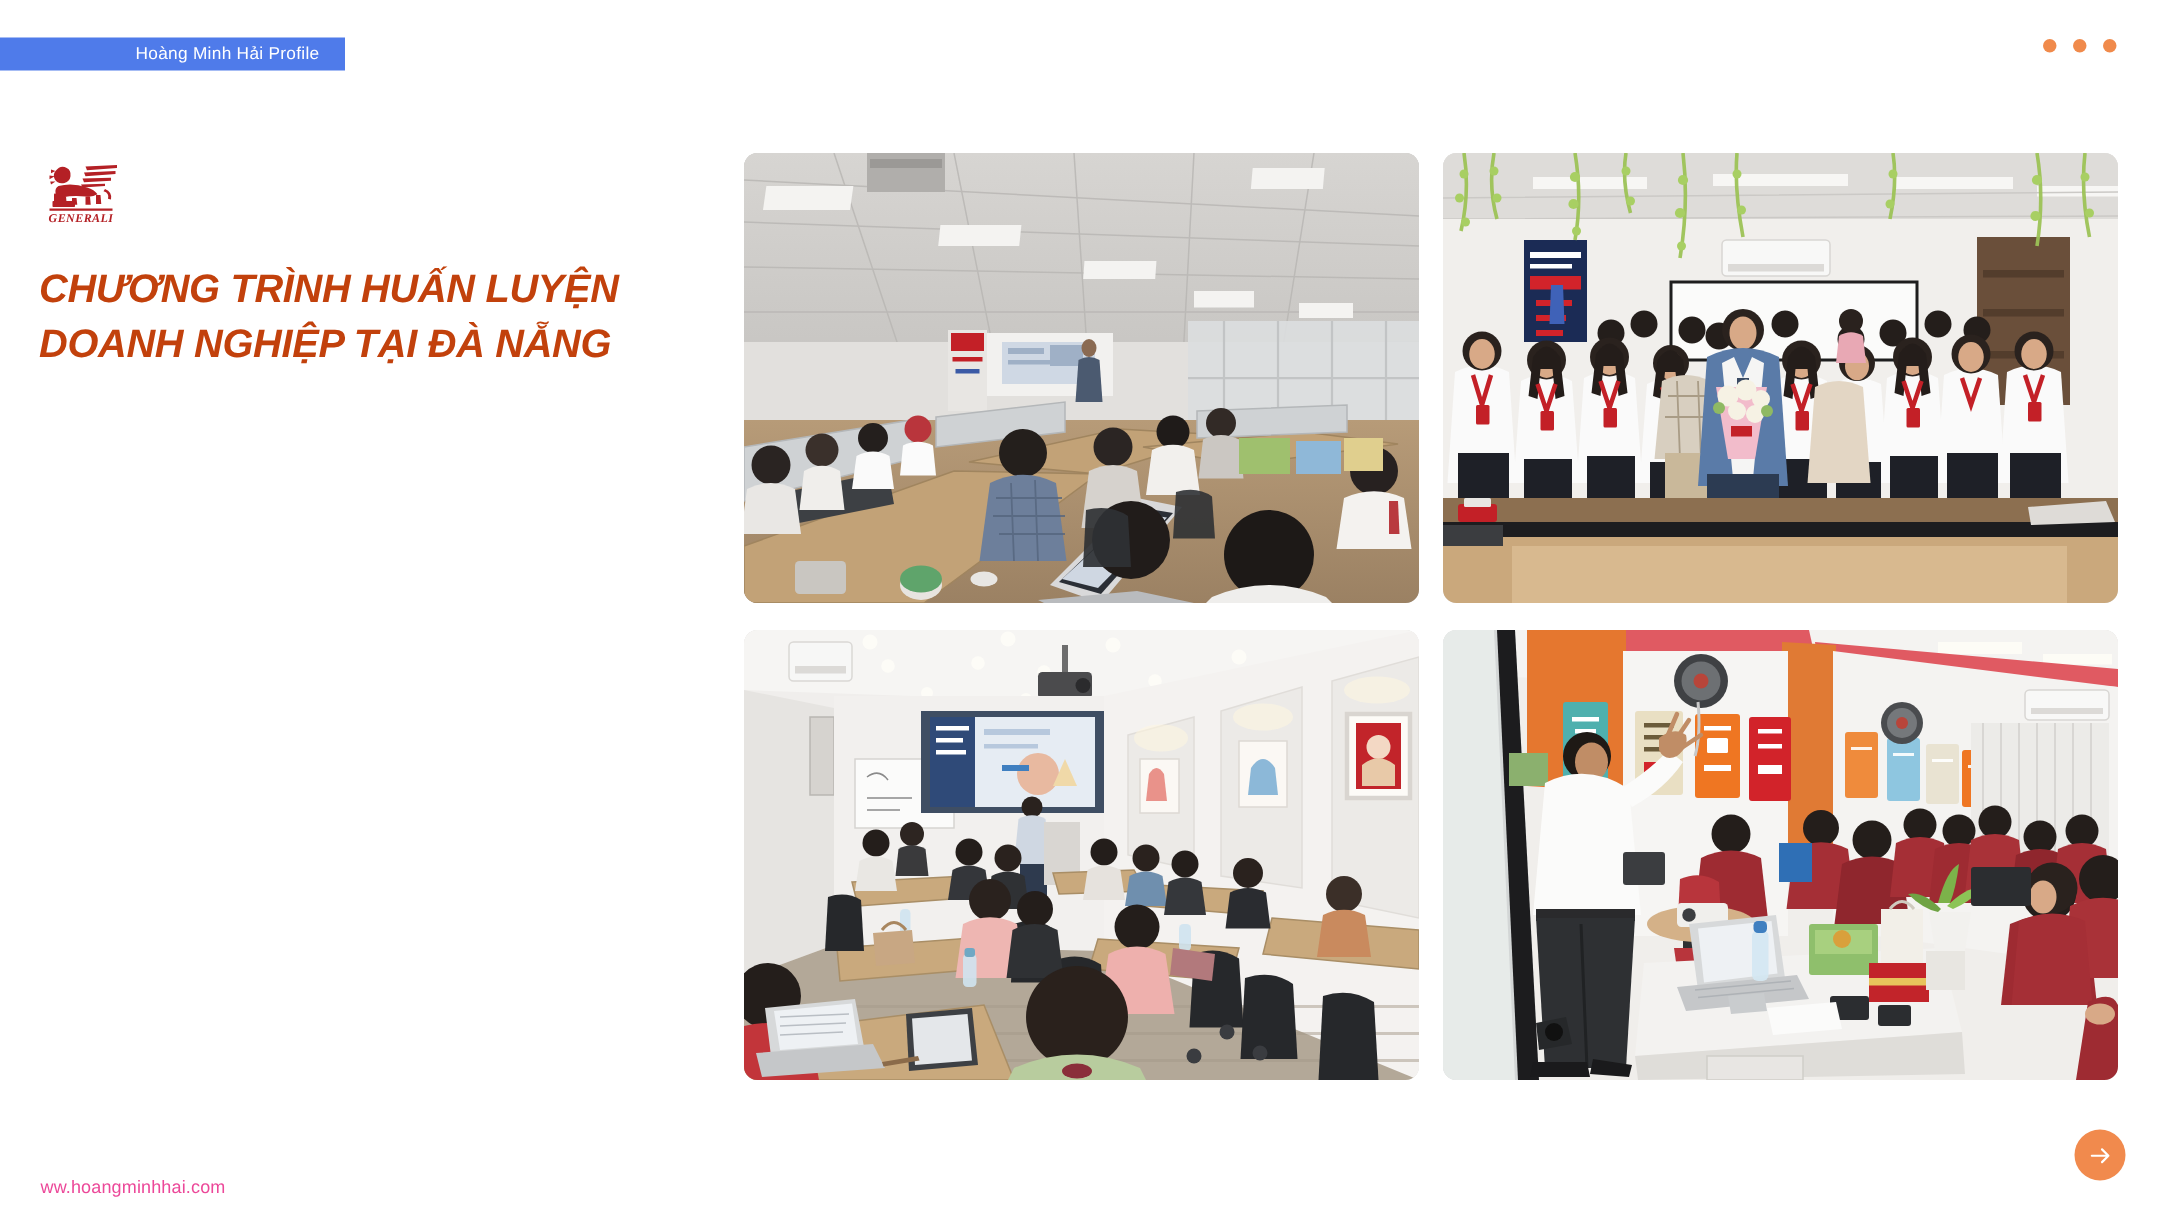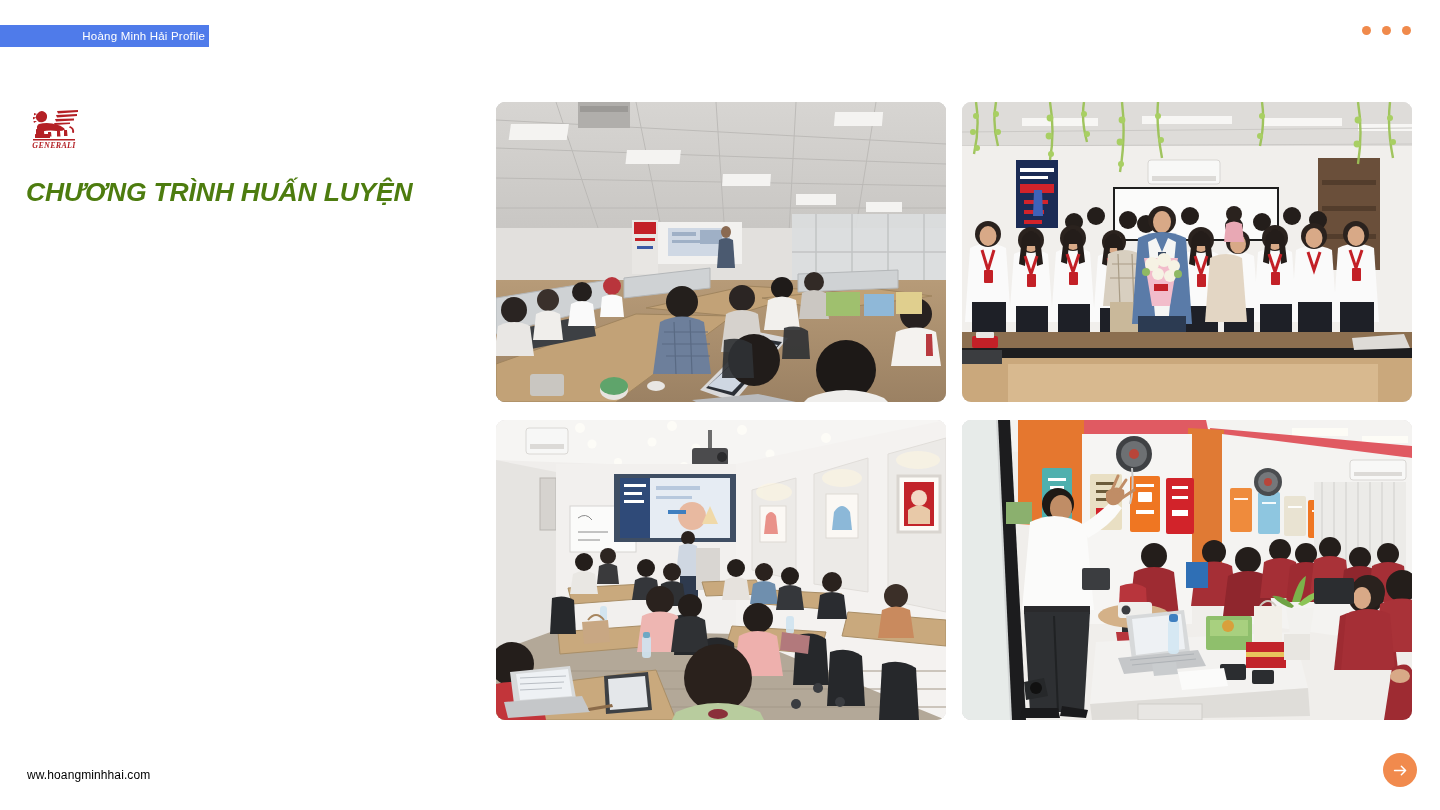--- a/index.html
+++ b/index.html
@@ -8,26 +8,26 @@
     background:#ffffff;
     font-family:"Liberation Sans", sans-serif;
     overflow:hidden;
     position:relative;
   }
 
   
   #header-bar {
     position:absolute;
     left:0; top:25px;
-    width:209px; height:22px;
+    width:230px; height:22px;
     background:#4f7bea;
     display:flex;
     align-items:center;
     justify-content:flex-end;
-    padding-right:4px;
+    padding-right:17px;
   }
   #header-bar .label {
     color:#ffffff;
     font-size:11.5px;
     font-weight:400;
     letter-spacing:0.2px;
     white-space:nowrap;
   }
 
   #dots {
@@ -52,21 +52,21 @@
   }
 
   #brand-logo {
     width:56px; height:44px;
     position:relative;
   }
   #brand-logo svg { display:block; }
 
   #deck-title {
     margin-top:24px;
-    color:#4d7c0f;
+    color:#c2410c;
     font-size:26.5px;
     font-weight:700;
     line-height:1.38;
     letter-spacing:-0.2px;
     text-transform:uppercase;
   }
   #deck-title .line { display:block; white-space:nowrap; }
 
   
   #photo-grid {
@@ -82,22 +82,22 @@
     position:relative;
     border-radius:9px;
     overflow:hidden;
     background:#d8d8d8;
   }
   .photo svg { display:block; width:100%; height:100%; }
 
   
   #site-url {
     position:absolute;
-    left:27px; top:768px;
-    color:#000000;
+    left:27px; top:784px;
+    color:#ec4899;
     font-size:12px;
     letter-spacing:0.1px;
   }
 
   #next-button {
     position:absolute;
     left:1383px; top:753px;
     width:34px; height:34px;
     border:none;
     border-radius:50%;
@@ -154,20 +154,21 @@
 
         <rect x="14" y="66" width="84" height="3"></rect>
 
         <text x="56" y="84" text-anchor="middle" font-family="'Liberation Serif', serif" font-size="16" font-weight="700" letter-spacing="0.6" fill="#b42025">GENERALI</text>
       </g>
     </svg>
   </div>
 
   <h1 id="deck-title">
     <span class="line">CHƯƠNG TRÌNH HUẤN LUYỆN</span>
+    <span class="line">DOANH NGHIỆP TẠI ĐÀ NẴNG</span>
   </h1>
 </div>
 
 <div id="photo-grid">
 
   <div class="photo">
     <svg viewBox="0 0 450 300" preserveAspectRatio="xMidYMid slice">
       <defs>
         <linearGradient id="p1ceil" x1="0" y1="0" x2="0" y2="1">
           <stop offset="0" stop-color="#d7d5d2"></stop>

